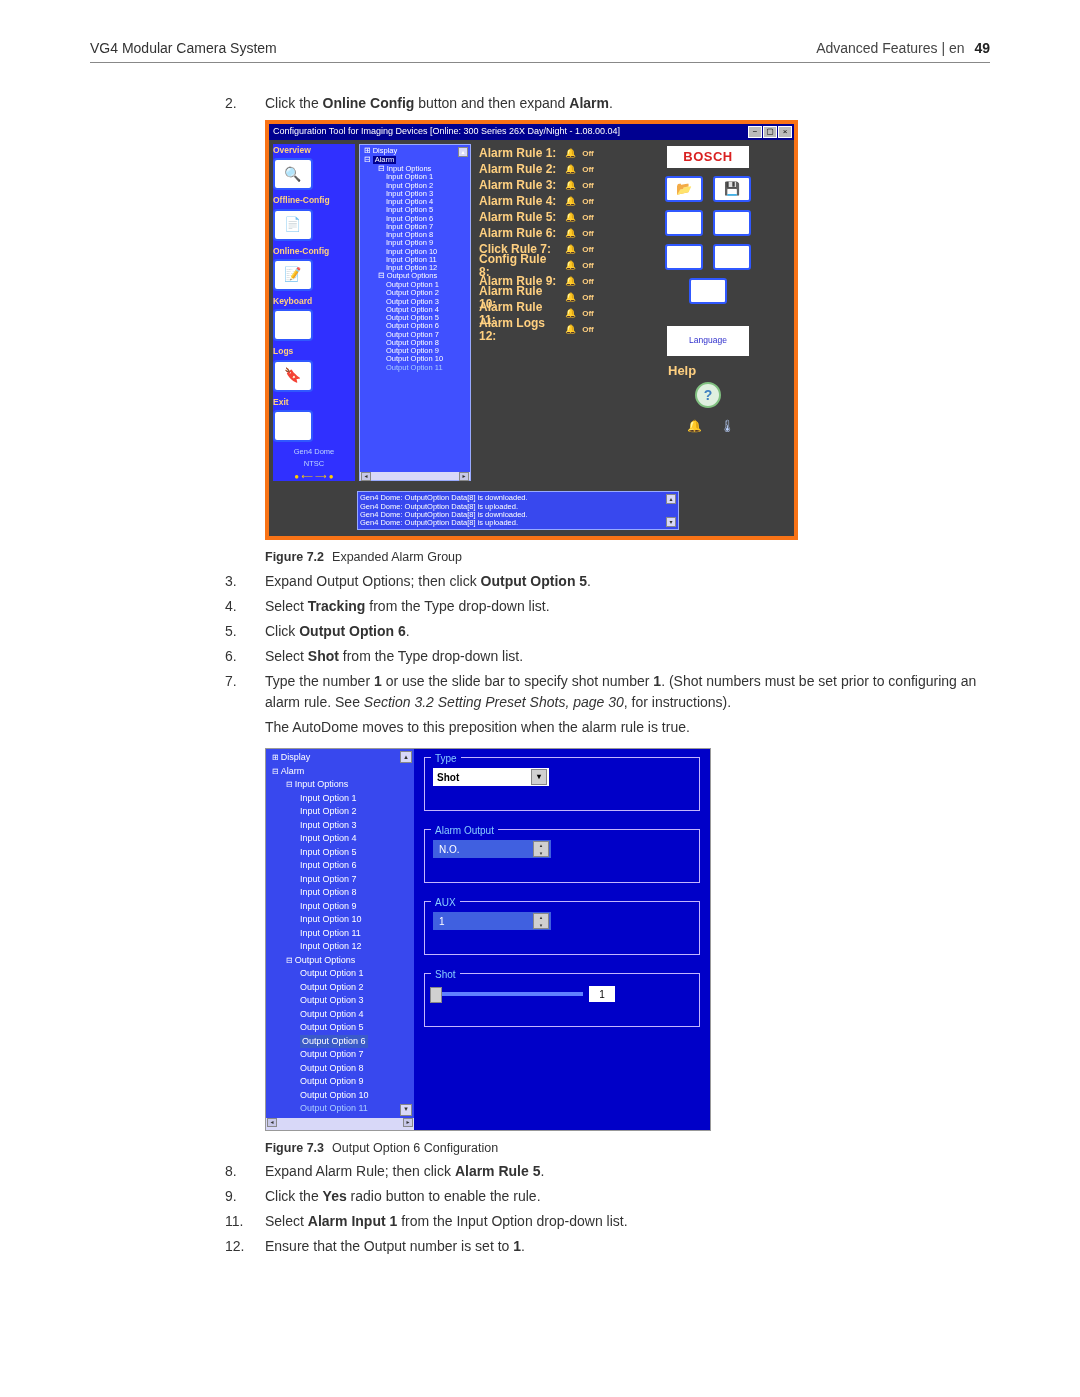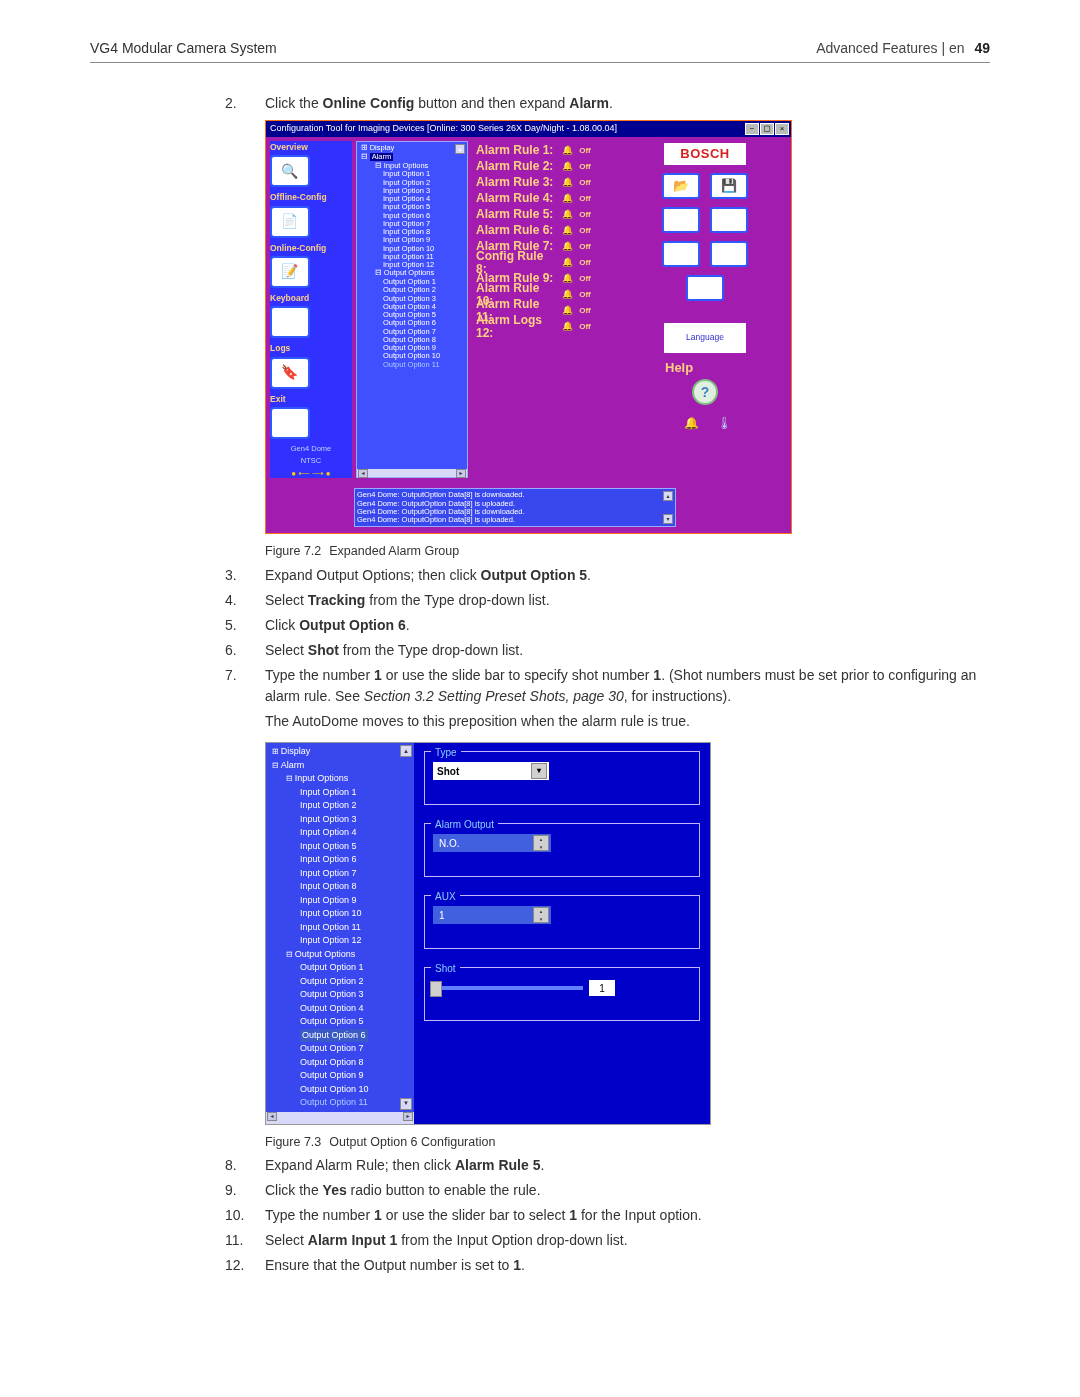--- a/index.html
+++ b/index.html
@@ -57,31 +57,31 @@
   }
   ol.steps > li > .txt {
     flex: 1;
   }
   .bold { font-weight: bold; }
   .italic { font-style: italic; }
   .fig-caption {
     font-size: 12.5px;
     margin: 8px 0 4px 0;
   }
-  .fig-label { font-weight: normal; margin-top: 15px; }
+  .fig-label { font-weight: bold; margin-top: 15px; }
   .fig-text { margin-left: 8px; }
 
   
   .fig1 {
     width: 525px;
-    border: 1px solid #f97316;
+    border: 4px solid #f97316;
     font-size: 9px;
     line-height: 1.1;
     margin: 6px 0 2px 0;
-    background: #a21caf;
+    background: #404040;
     color: #fff;
   }
   .titlebar {
     background: #000090;
     display: flex;
     justify-content: space-between;
     align-items: center;
     padding: 2px 2px 2px 4px;
   }
   .titlebar-text { color: #fff; font-size: 9px; }
@@ -525,21 +525,21 @@
                 <span class="rule-label">Alarm Rule 5:</span>
                 <span class="rule-icon">🔔</span>
                 <span class="rule-state">Off</span>
               </div>
               <div class="rule-row">
                 <span class="rule-label">Alarm Rule 6:</span>
                 <span class="rule-icon">🔔</span>
                 <span class="rule-state">Off</span>
               </div>
               <div class="rule-row">
-                <span class="rule-label">Alarm Rule 7:</span>
+                <span class="rule-label">Click Rule 7:</span>
                 <span class="rule-icon">🔔</span>
                 <span class="rule-state">Off</span>
               </div>
               <div class="rule-row">
                 <span class="rule-label">Config Rule 8:</span>
                 <span class="rule-icon">🔔</span>
                 <span class="rule-state">Off</span>
               </div>
               <div class="rule-row">
                 <span class="rule-label">Alarm Rule 9:</span>
@@ -721,24 +721,20 @@
     <ol class="steps">
       <li>
           <span class="num">8.</span>
           <span class="txt"><span>Expand Alarm Rule; then click </span><span class="bold">Alarm Rule 5</span><span>.</span></span>
         </li>
       <li>
           <span class="num">9.</span>
           <span class="txt"><span>Click the </span><span class="bold">Yes</span><span> radio button to enable the rule.</span></span>
         </li>
       <li>
-          <span class="num">10.</span>
-          <span class="txt"><span>Type the number </span><span class="bold">1</span><span> or use the slider bar to select </span><span class="bold">1</span><span> for the Input option.</span></span>
-        </li>
-      <li>
           <span class="num">11.</span>
           <span class="txt"><span>Select </span><span class="bold">Alarm Input 1</span><span> from the Input Option drop-down list.</span></span>
         </li>
       <li>
           <span class="num">12.</span>
           <span class="txt"><span>Ensure that the Output number is set to </span><span class="bold">1</span><span>.</span></span>
         </li>
     </ol>
   </div>
 </div>

